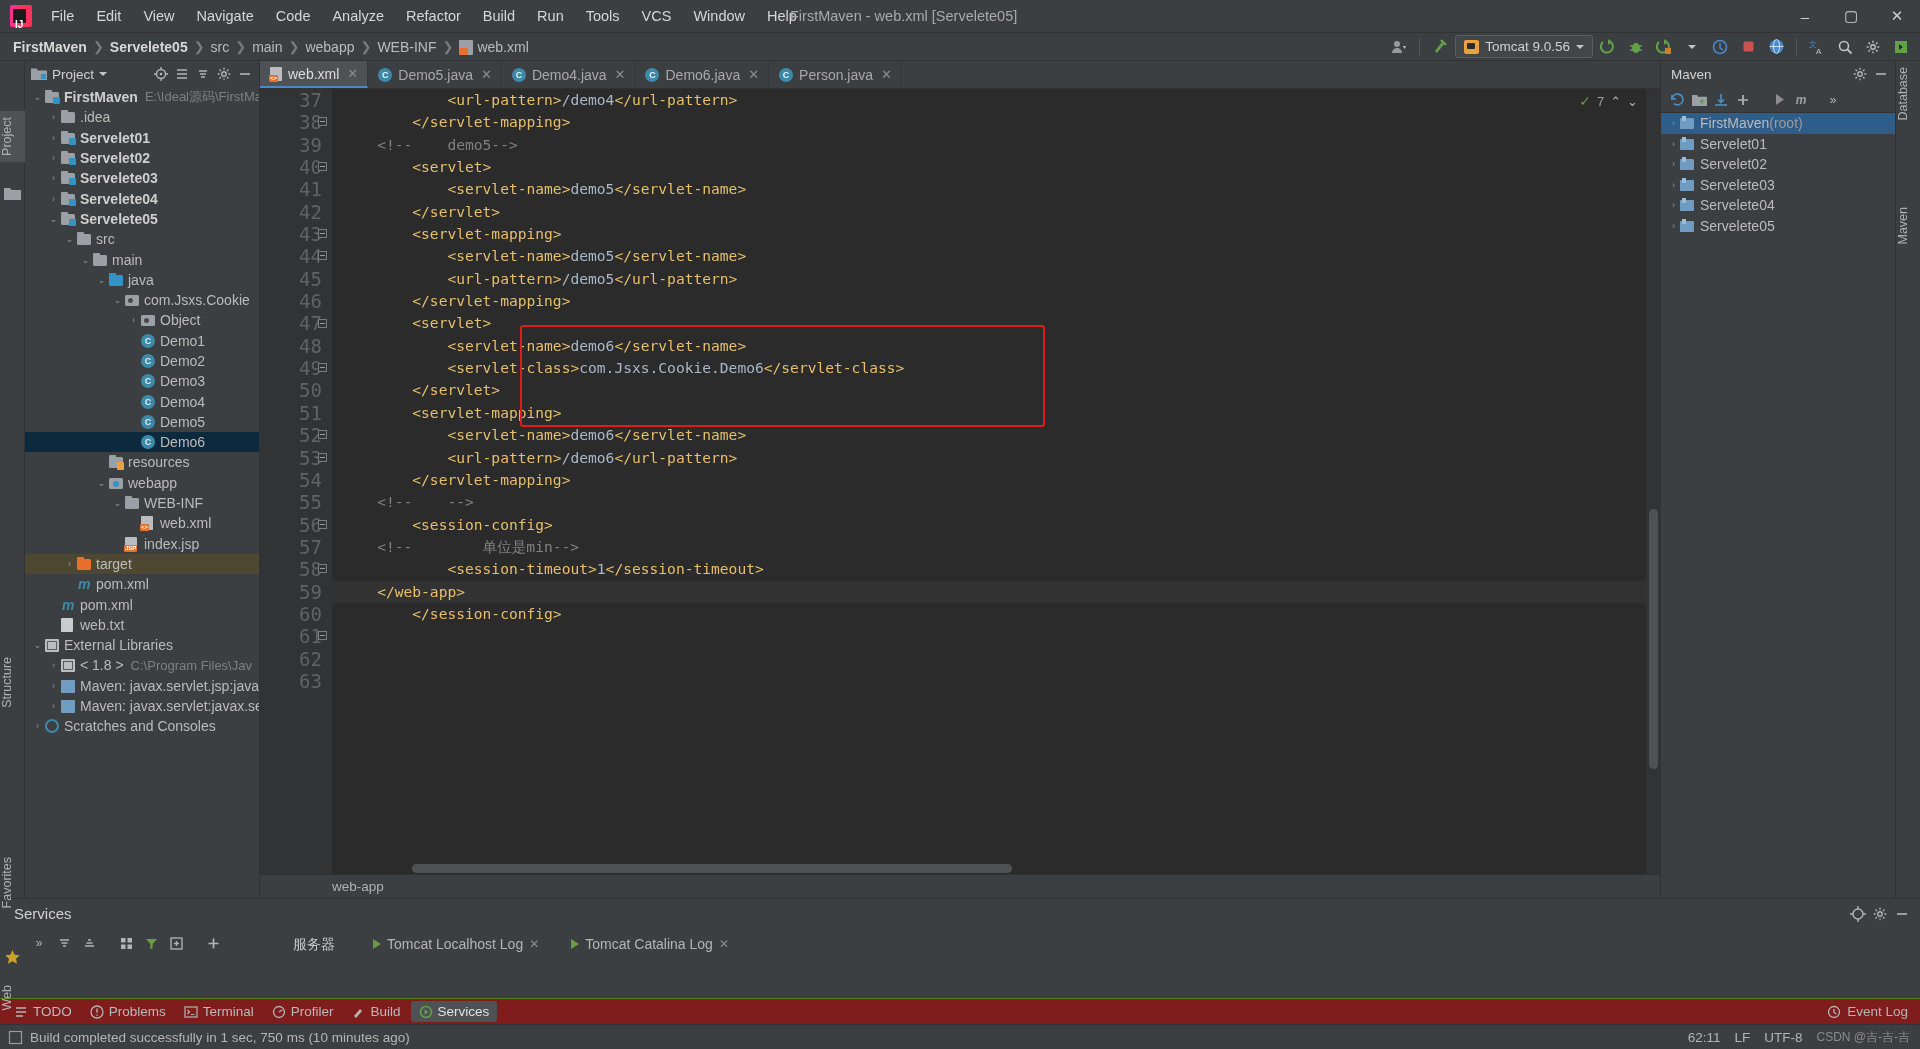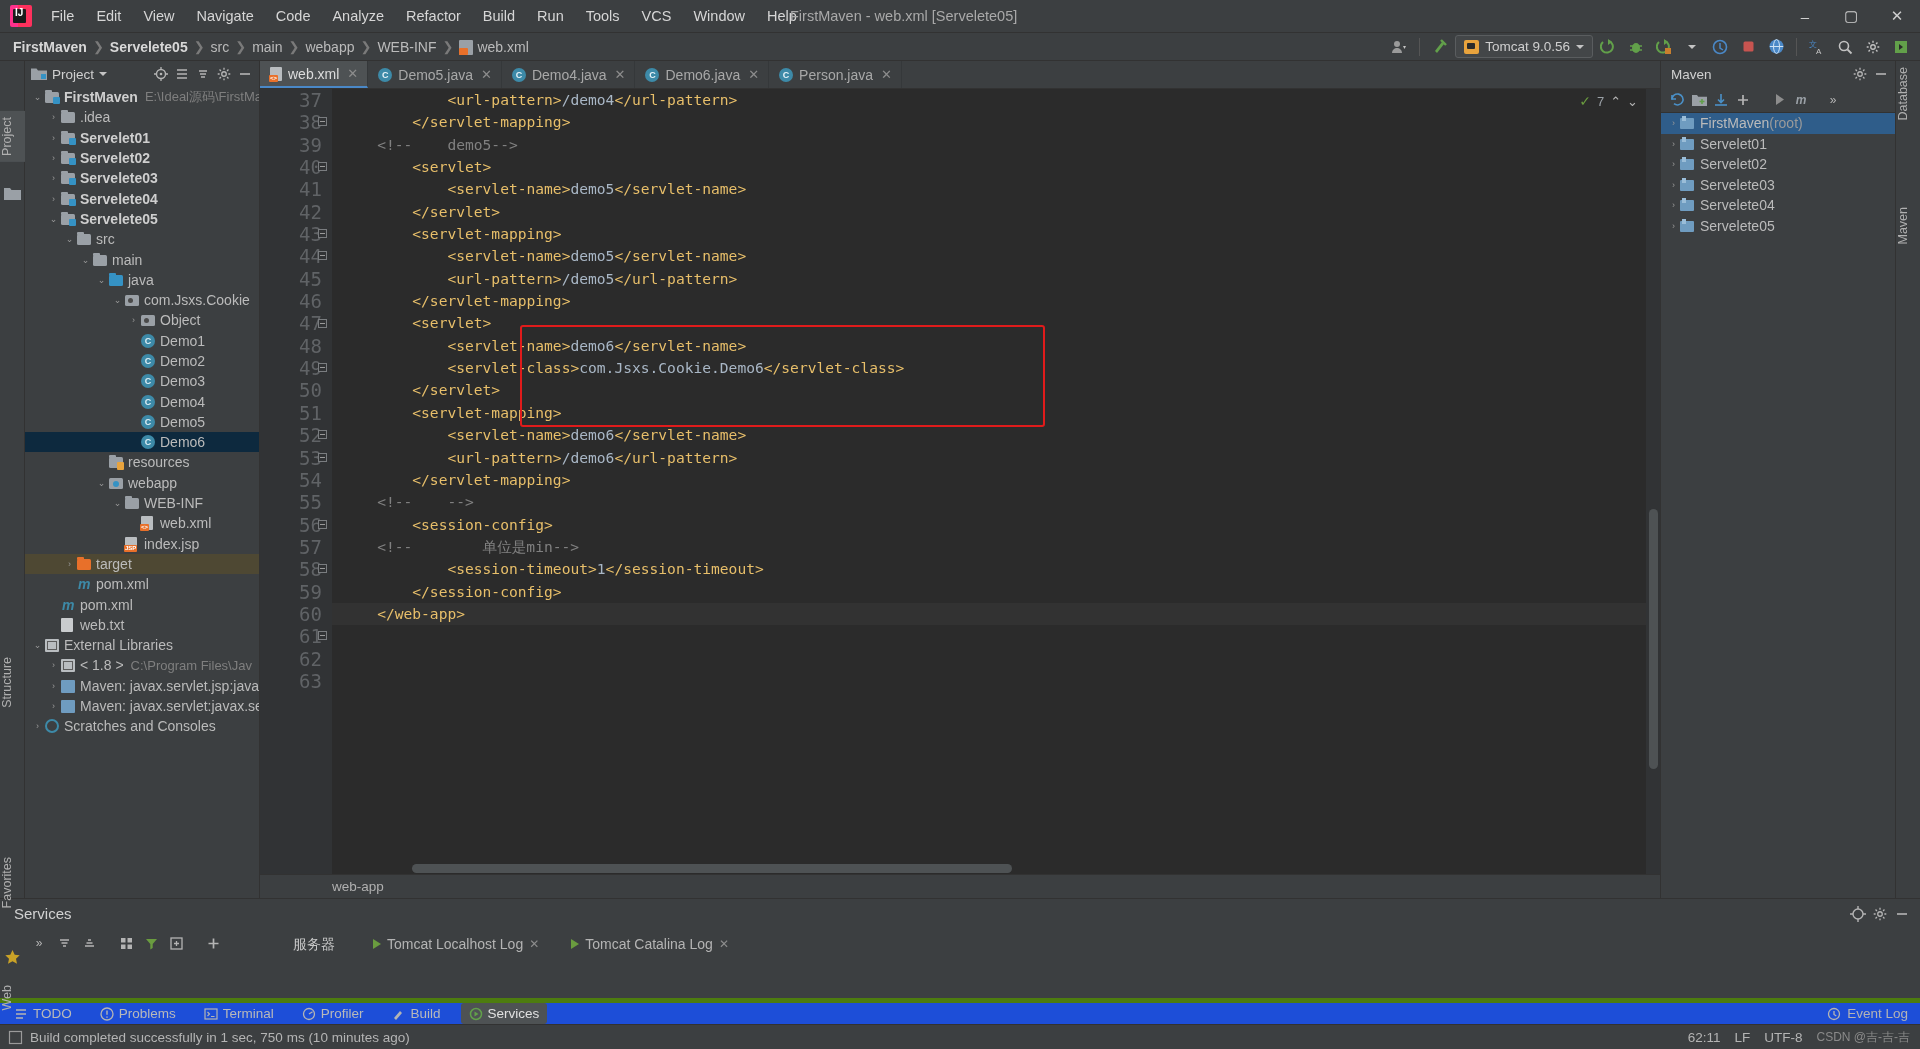--- a/index.html
+++ b/index.html
@@ -15,21 +15,21 @@
 
   
   .titlebar {
     height:33px; background:#3c3f41; display:flex; align-items:center;
     border-bottom:1px solid #323232; flex:0 0 33px; position:relative;
   }
   .app-logo { width:22px; height:22px; margin:0 8px 0 10px; position:relative; flex:0 0 auto; }
   .app-logo .l1 { position:absolute; left:0; top:0; width:9px; height:22px; background:#ff318c; border-radius:2px 0 0 2px;}
   .app-logo .l2 { position:absolute; left:8px; top:0; width:14px; height:22px; background:#fe315d; border-radius:0 2px 2px 0;}
   .app-logo .l3 { position:absolute; left:3px; top:4px; width:13px; height:14px; background:#1b1b1b; border-radius:1px;}
-  .app-logo .l4 { position:absolute; left:5px; top:3px; color:#fff; font-size:10px; font-weight:bold; line-height:10px;}
+  .app-logo .l4 { position:absolute; left:5px; top:15px; color:#fff; font-size:10px; font-weight:bold; line-height:10px;}
   .menubar { display:flex; align-items:center; gap:0px; }
   .menuitem {
     padding:4px 11px; color:#d6d6d6; font-size:14.5px; cursor:default; white-space:nowrap;
   }
   .wintitle {
     position:absolute; left:50%; transform:translateX(-50%);
     color:#a9a9a9; font-size:14.5px; white-space:nowrap;
   }
   .wincontrols { margin-left:auto; display:flex; align-items:center; height:100%; }
   .wc { width:46px; height:33px; display:flex; align-items:center; justify-content:center; color:#cfcfcf; font-size:15px;}
@@ -170,21 +170,21 @@
   .svcleft { width:25px; flex:0 0 25px; }
   .svctoolbar { width:260px; flex:0 0 260px; display:flex; align-items:flex-start; padding-top:3px; gap:1px; padding-left:2px;}
   .sbtn { width:24px;height:24px;display:flex;align-items:center;justify-content:center;color:#b4b4b4;font-size:12px;border-radius:3px;}
   .svctabs { flex:1 1 auto; display:flex; align-items:flex-start; padding-top:5px; gap:2px;}
   .svctab { display:flex;align-items:center;gap:6px;padding:3px 8px; font-size:14px; color:#b4b4b4; border-radius:3px;}
   .svctab.plain{color:#c7c7c7;}
   .svctab .x{color:#8d8d8d;font-size:12px;}
   .playico{width:0;height:0;border-left:8px solid #6a9c3f;border-top:5px solid transparent;border-bottom:5px solid transparent;}
 
   
-  .toolwinbar { height:26px; flex:0 0 26px; background:#1d4ed8; display:flex; align-items:center; border-top:5px solid #4d7c0f; padding-left:6px; gap:12px;}
+  .toolwinbar { height:26px; flex:0 0 26px; background:#7f1d1d; display:flex; align-items:center; border-top:1px solid #4d7c0f; padding-left:6px; gap:2px;}
   .twbtn { display:flex; align-items:center; gap:5px; padding:3px 8px; font-size:13.5px; color:#b9b9b9; border-radius:3px;}
   .twbtn.active { background:#4e5254; color:#e0e0e0;}
 
   
   .statusbar { height:25px; flex:0 0 25px; background:#3c3f41; display:flex; align-items:center; border-top:1px solid #323232; padding-left:8px; font-size:13.5px; color:#b4b4b4;}
   .statusright { margin-left:auto; display:flex; align-items:center; gap:14px; padding-right:10px;}
   .watermark { color:#8a8a8a; font-size:12px; }
 
   .gearsvg{width:14px;height:14px;}
 </style>
@@ -746,22 +746,22 @@
             <div class="cline"><span class="t">            &lt;servlet-class&gt;</span><span class="v">com.Jsxs.Cookie.Demo6</span><span class="t">&lt;/servlet-class&gt;</span></div>
             <div class="cline"><span class="t">        &lt;/servlet&gt;</span></div>
             <div class="cline"><span class="t">        &lt;servlet-mapping&gt;</span></div>
             <div class="cline"><span class="t">            &lt;servlet-name&gt;</span><span class="v">demo6</span><span class="t">&lt;/servlet-name&gt;</span></div>
             <div class="cline"><span class="t">            &lt;url-pattern&gt;</span><span class="v">/demo6</span><span class="t">&lt;/url-pattern&gt;</span></div>
             <div class="cline"><span class="t">        &lt;/servlet-mapping&gt;</span></div>
             <div class="cline"><span class="cm">    &lt;!--    --&gt;</span></div>
             <div class="cline"><span class="t">        &lt;session-config&gt;</span></div>
             <div class="cline"><span class="cm">    &lt;!--        单位是min--&gt;</span></div>
             <div class="cline"><span class="t">            &lt;session-timeout&gt;</span><span class="v">1</span><span class="t">&lt;/session-timeout&gt;</span></div>
+            <div class="cline cur"><span class="t">    &lt;/web-app&gt;</span></div>
             <div class="cline"><span class="t">        &lt;/session-config&gt;</span></div>
-            <div class="cline cur"><span class="t">    &lt;/web-app&gt;</span></div>
             <div class="cline">&nbsp;</div>
           </div>
 
         <div class="redbox" style="left:260px; top:236px; width:525px; height:102px;"></div>
 
         <div class="inspectwidget">
           <span class="chk">✓</span>
           <span>7</span>
           <span style="color:#b4b4b4;">⌃</span>
           <span style="color:#b4b4b4;">⌄</span>

